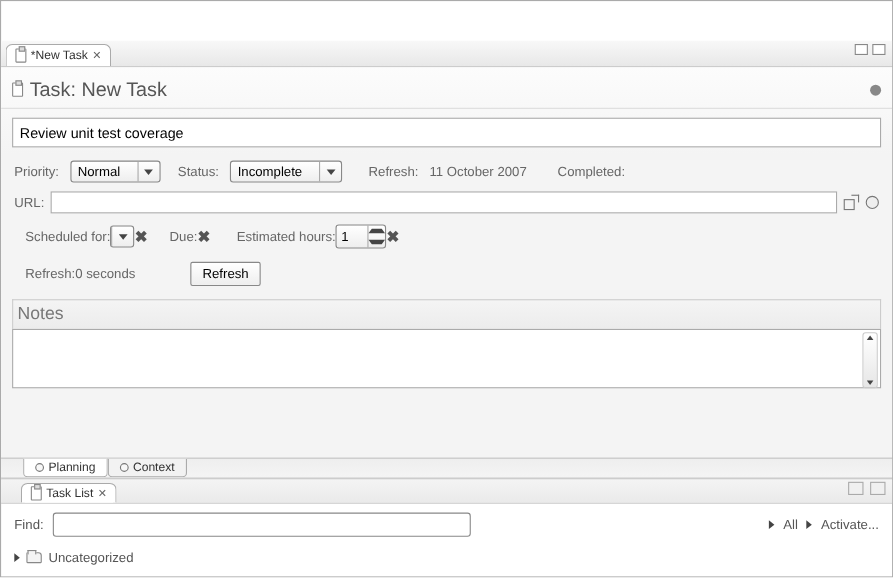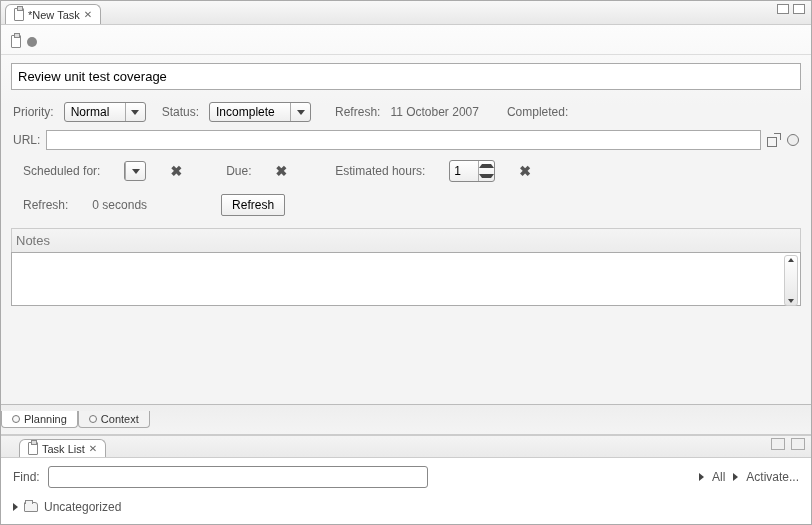--- a/index.html
+++ b/index.html
@@ -20,20 +20,21 @@
   flex-direction: column;
 }
 .tab-strip {
   height: 24px;
   background: linear-gradient(#f8f8f8, #e8e8e8);
   border-bottom: 1px solid #ccc;
   display: flex;
   align-items: flex-end;
   padding-left: 4px;
   position: relative;
+  margin-top: 36px;
 }
 .editor-tab {
   display: flex;
   align-items: center;
   gap: 4px;
   padding: 3px 8px;
   background: #fff;
   border: 1px solid #aaa;
   border-bottom: none;
   border-radius: 6px 6px 0 0;
@@ -136,21 +137,21 @@
 }
 .twist { 
   width: 0; height: 0;
   border-left: 4px solid transparent;
   border-right: 4px solid transparent;
   border-top: 5px solid #666;
 }
 .planning-row {
   display: flex;
   align-items: center;
-  gap: 24px;
+  gap: 0;
   padding: 6px 22px;
   color: #666;
 }
 .x-icon {
   font-size: 14px;
   color: #555;
   font-weight: bold;
   cursor: pointer;
 }
 .spinner {
@@ -190,41 +191,41 @@
   padding: 3px 10px;
   border-radius: 2px;
   font-size: 12px;
   cursor: pointer;
 }
 .notes {
   margin: 6px 10px 10px 10px;
 }
 .notes-label {
   color: #777;
-  font-size: 13px;
+  font-size: 16px;
   padding: 4px 4px;
   background: linear-gradient(#f4f4f4,#ececec);
   border: 1px solid #ccc;
   border-bottom: none;
 }
 .notes-area {
   width: 100%;
   height: 54px;
   border: 1px solid #aaa;
   resize: none;
   background: #fff;
 }
 .bottom-tabs {
-  height: 30px;
+  height: 18px;
   border-top: 1px solid #bbb;
   background: linear-gradient(#eee,#f4f4f4);
   display: flex;
   align-items: center;
   gap: 0;
-  padding-left: 0;
+  padding-left: 20px;
 }
 .bt-tab {
   display:flex;align-items:center;gap:4px;
   padding: 2px 10px;
   border: 1px solid #aaa;
   border-top: none;
   border-radius: 0 0 4px 4px;
   background: #fff;
   font-size: 11px;
 }
@@ -326,20 +327,21 @@
     <div class="window-controls">
       <div class="wc-box"></div>
       <div class="wc-box"></div>
     </div>
   </div>
 
   <div class="editor-body">
 
     <div class="title-row">
       <span class="clipboard-icon"></span>
+      <h1>Task: New Task</h1>
       <span class="dot"></span>
     </div>
 
     <div class="task-desc">
       <input type="text" value="Review unit test coverage" style="">
     </div>
 
     <div class="form-row">
       <label>Priority:</label>
       <div class="combo">

